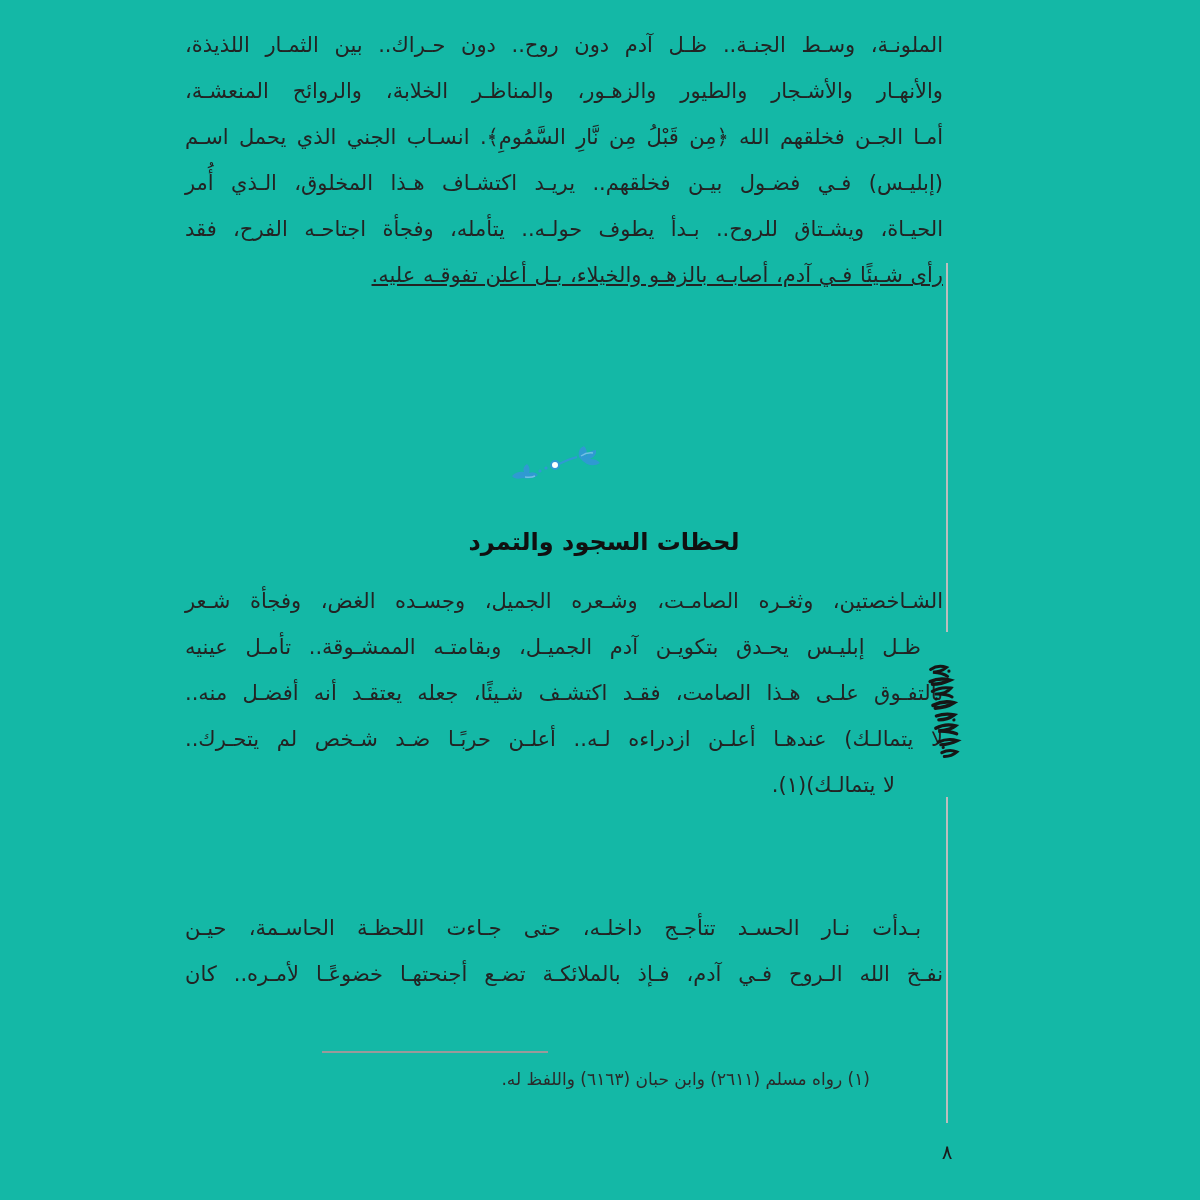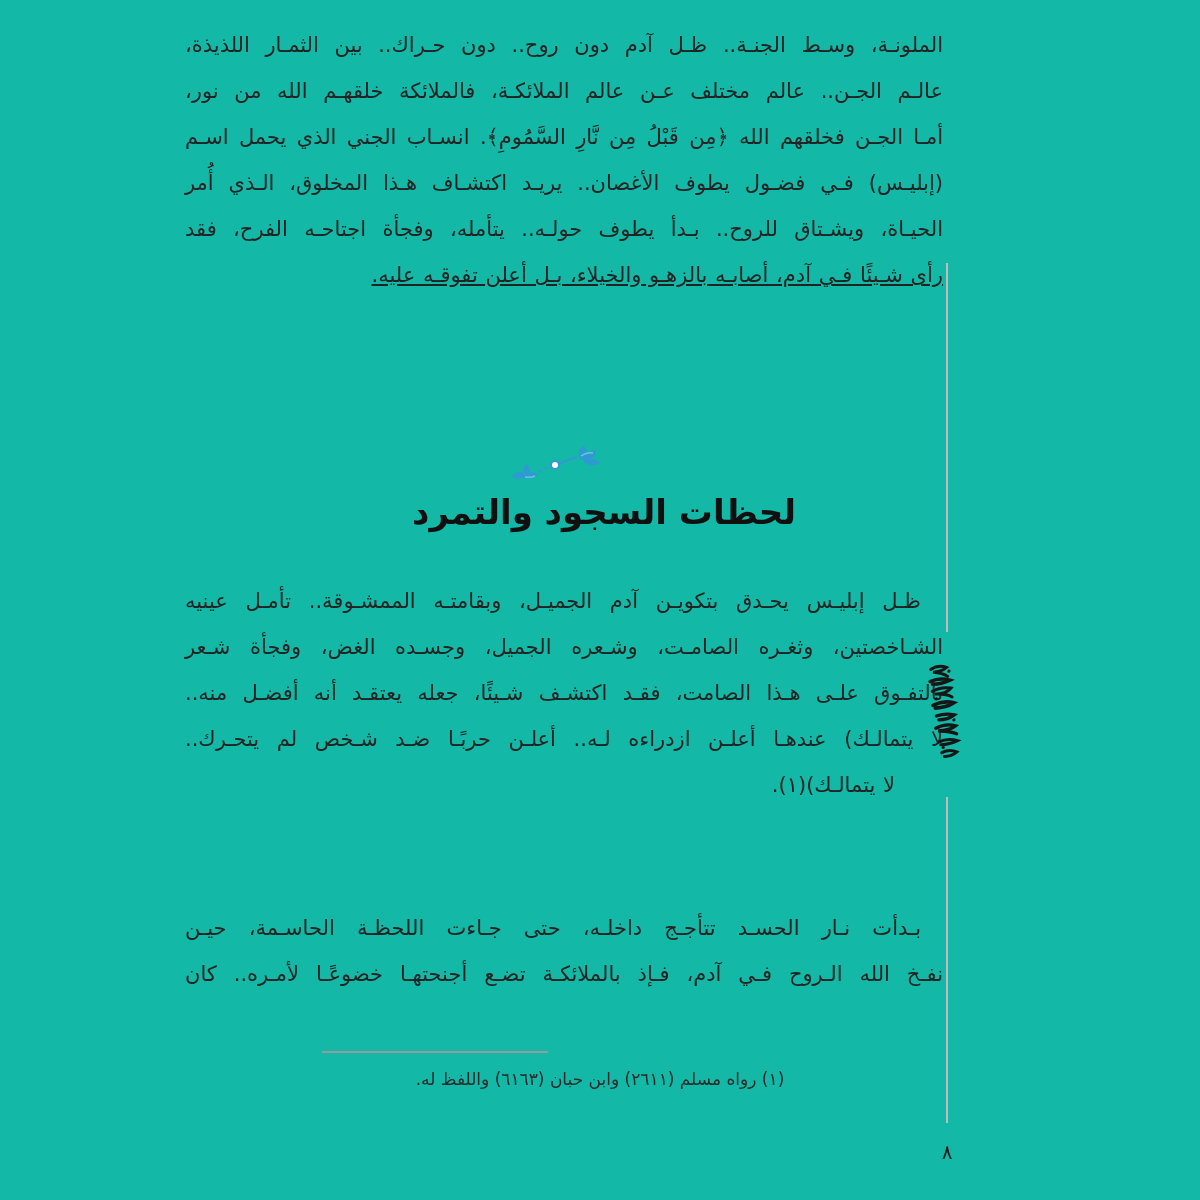--- a/index.html
+++ b/index.html
@@ -12,55 +12,55 @@
   .para{position:absolute;right:0;left:0;}
   .line{
     font-size:21px;line-height:46px;height:46px;white-space:nowrap;
     text-align:justify;text-align-last:justify;color:#232323;
     word-spacing:1px;
   }
   .line.indent{padding-right:22px;}
   .line.end{text-align-last:right;text-decoration:underline;}
   .line.end-shift{text-align-last:right;padding-left:0;padding-right:48px;}
   .heading{
-    position:absolute;top:492px;right:0;left:0;text-align:center;
-    font-weight:bold;font-size:34px;color:#101010;letter-spacing:0;
+    position:absolute;top:528px;right:0;left:0;text-align:center;
+    font-weight:bold;font-size:24px;color:#101010;letter-spacing:0;
   }
   .heading-inner{position:relative;right:-40px;}
   .divider{position:absolute;top:444px;right:0;left:0;text-align:center;}
   .footnote-rule{
     position:absolute;top:1051px;left:322px;width:226px;height:2px;
     background:#9a9a9a;
   }
   .footnote{
     position:absolute;top:1064px;left:330px;width:540px;
-    font-size:17px;line-height:30px;text-align:center;color:#2a2a2a;
+    font-size:17px;line-height:30px;text-align:right;color:#2a2a2a;
     direction:rtl;
   }
   .margin-line{position:absolute;left:946px;width:2px;background:#bdbdbd;}
   .margin-line.seg-a{top:263px;height:369px;}
   .margin-line.seg-b{top:797px;height:326px;}
   .seal{position:absolute;left:926px;top:660px;width:38px;height:106px;}
   .page-number{
     position:absolute;top:1140px;left:930px;width:34px;text-align:center;
     font-size:20px;color:#1a1a1a;
   }
 </style>
 </head>
 <body>
 
 <div class="page">
 
   <div class="column">
 
     <div class="para" style="top:22px">
       <div class="line">الملونـة، وسـط الجنـة.. ظـل آدم دون روح.. دون حـراك.. بين الثمـار اللذيذة،</div>
-      <div class="line">عالـم الجـن.. عالم مختلف عـن عالم الملائكـة، فالملائكة خلقهـم الله من نور،</div>
+      <div class="line">والأنهـار والأشـجار والطيور والزهـور، والمناظـر الخلابة، والروائح المنعشـة،</div>
       <div class="line">أمـا الجـن فخلقهم الله ﴿مِن قَبْلُ مِن نَّارِ السَّمُومِ﴾. انسـاب الجني الذي يحمل اسـم</div>
-      <div class="line">(إبليـس) فـي فضـول يطوف الأغصان.. يريـد اكتشـاف هـذا المخلوق، الـذي أُمر</div>
+      <div class="line">(إبليـس) فـي فضـول بيـن فخلقهم.. يريـد اكتشـاف هـذا المخلوق، الـذي أُمر</div>
       <div class="line">الحيـاة، ويشـتاق للروح.. بـدأ يطوف حولـه.. يتأمله، وفجأة اجتاحـه الفرح، فقد</div>
       <div class="line end">رأى شـيئًا فـي آدم، أصابـه بالزهـو والخيلاء، بـل أعلن تفوقـه عليه.</div>
     </div>
 
     <div class="divider">
       <svg width="110" height="44" viewBox="0 0 110 44">
 
         <path d="M14 34 q-8 2 -11 -2 q5 -5 12 -4 q-2 -5 3 -8 q4 4 2 9 q6 -2 9 2 q-6 5 -15 3 Z" fill="#2f9ad2"></path>
         <path d="M16 33 q6 1 10 -1" stroke="#72bfe4" stroke-width="1.5" fill="none"></path>
 
@@ -74,22 +74,22 @@
         <path d="M70 13 q-2 -8 5 -11 q4 4 2 10 q4 -6 10 -6 q1 6 -6 9 q7 0 10 4 q-6 4 -13 1 q-4 -2 -8 -7 Z" fill="#2f9ad2"></path>
         <path d="M72 12 q6 -4 12 -3" stroke="#72bfe4" stroke-width="1.5" fill="none"></path>
       </svg>
     </div>
 
     <div class="heading">
       <span class="heading-inner">لحظات السجود والتمرد</span>
     </div>
 
     <div class="para" style="top:578px">
+      <div class="line">الشـاخصتين، وثغـره الصامـت، وشـعره الجميل، وجسـده الغض، وفجأة شـعر</div>
       <div class="line indent">ظـل إبليـس يحـدق بتكويـن آدم الجميـل، وبقامتـه الممشـوقة.. تأمـل عينيه</div>
-      <div class="line">الشـاخصتين، وثغـره الصامـت، وشـعره الجميل، وجسـده الغض، وفجأة شـعر</div>
       <div class="line">بالتفـوق علـى هـذا الصامت، فقـد اكتشـف شـيئًا، جعله يعتقـد أنه أفضـل منه..</div>
       <div class="line">لا يتمالـك) عندهـا أعلـن ازدراءه لـه.. أعلـن حربًـا ضـد شـخص لم يتحـرك..</div>
       <div class="line end-shift">لا يتمالـك)(١).</div>
     </div>
 
     <div class="para" style="top:905px">
       <div class="line indent">بـدأت نـار الحسـد تتأجـج داخلـه، حتى جـاءت اللحظـة الحاسـمة، حيـن</div>
       <div class="line">نفـخ الله الـروح فـي آدم، فـإذ بالملائكـة تضـع أجنحتهـا خضوعًـا لأمـره.. كان</div>
     </div>
 

